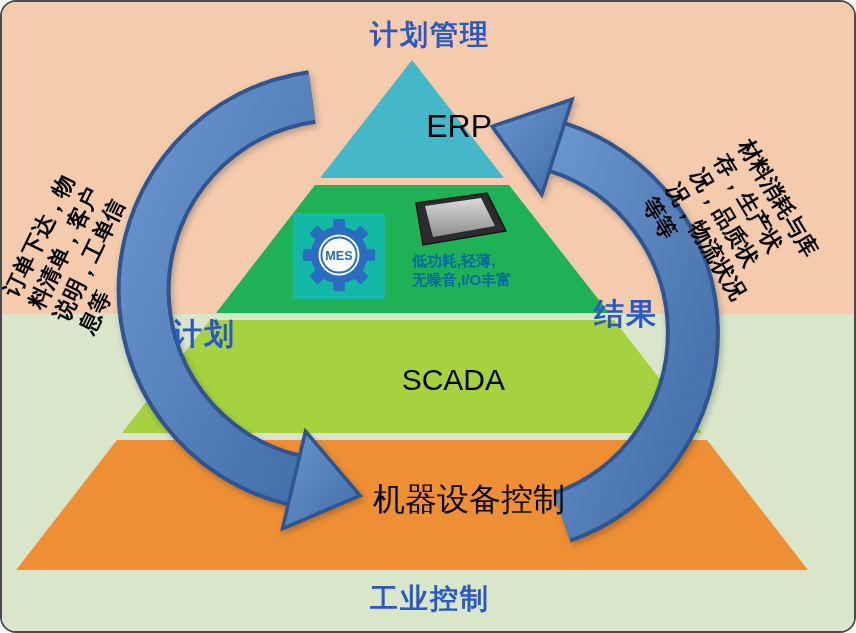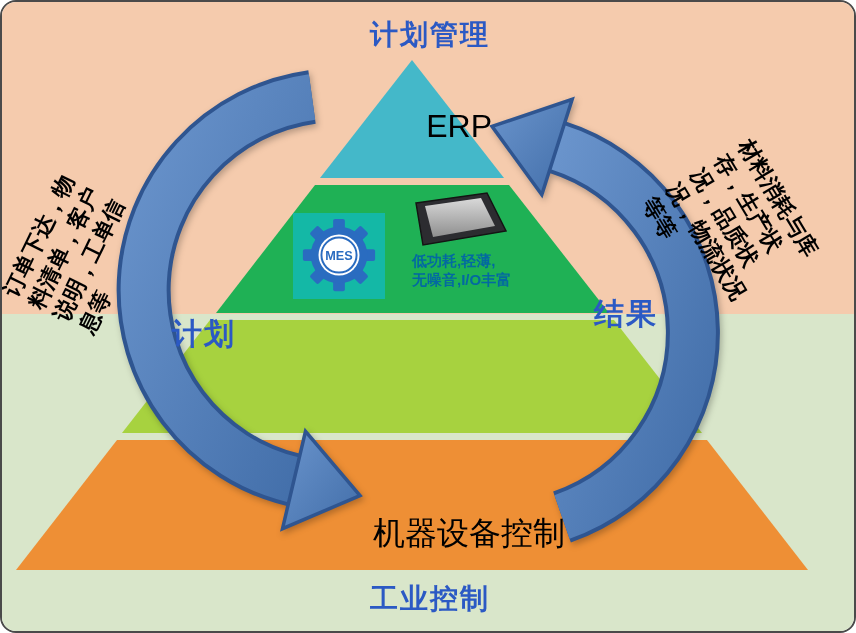--- a/index.html
+++ b/index.html
@@ -21,21 +21,21 @@
 
   .cycle-label {
     position:absolute; color:#2b59c4; font-weight:bold; font-size:30px; letter-spacing:2px;
   }
   .cycle-left  { left:170px; top:292px;margin-top:20px; }
   .cycle-right { left:592px; top:292px;text-align:center; }
 
   .layer-label { position:absolute; color:#000; text-align:right;margin-top:8px; }
   .erp-label   { left:330px; top:98px;  width:160px; font-size:32px; }
   .scada-label { left:328px; top:353px; width:175px; font-size:30px; }
-  .ctrl-label  { left:278px; top:502px; width:285px; font-size:32px; font-family:Liberation Mono, monospace; }
+  .ctrl-label  { left:278px; top:468px; width:285px; font-size:32px; font-family:Liberation Mono, monospace; }
 
   .side-note {
     position:absolute; color:#000; font-weight:bold; font-size:22px; line-height:1.27;
   }
   .note-left  { left:6px;   top:192px; width:142px; transform:rotate(-64deg); }
   .note-right { left:658px; top:162px; width:148px; transform:rotate(59deg); }
 
   .mes-box {
     position:absolute; left:291px; top:211px; width:92px; height:86px;
     background:#14b8a6; display:flex; align-items:center; justify-content:center;
@@ -115,18 +115,19 @@
     <polygon points="490,124.4 570.2,97.3 539.8,192.7" fill="url(#agrad)" stroke="#2f5590" stroke-width="3.5"></polygon>
   </svg>
 
   <div class="blue-title top-title">计划管理</div>
   <div class="blue-title bottom-title">工业控制</div>
 
   <div class="cycle-label cycle-left">计划</div>
   <div class="cycle-label cycle-right">结果</div>
 
   <div class="layer-label erp-label">ERP</div>
+  <div class="layer-label scada-label">SCADA</div>
   <div class="layer-label ctrl-label">机器设备控制</div>
 
   <div class="side-note note-left">订单下达，物料清单，客户说明，工单信息等</div>
   <div class="side-note note-right">材料消耗与库存，生产状况，品质状况，物流状况等等</div>
 
 </div>
 
 </body></html>

